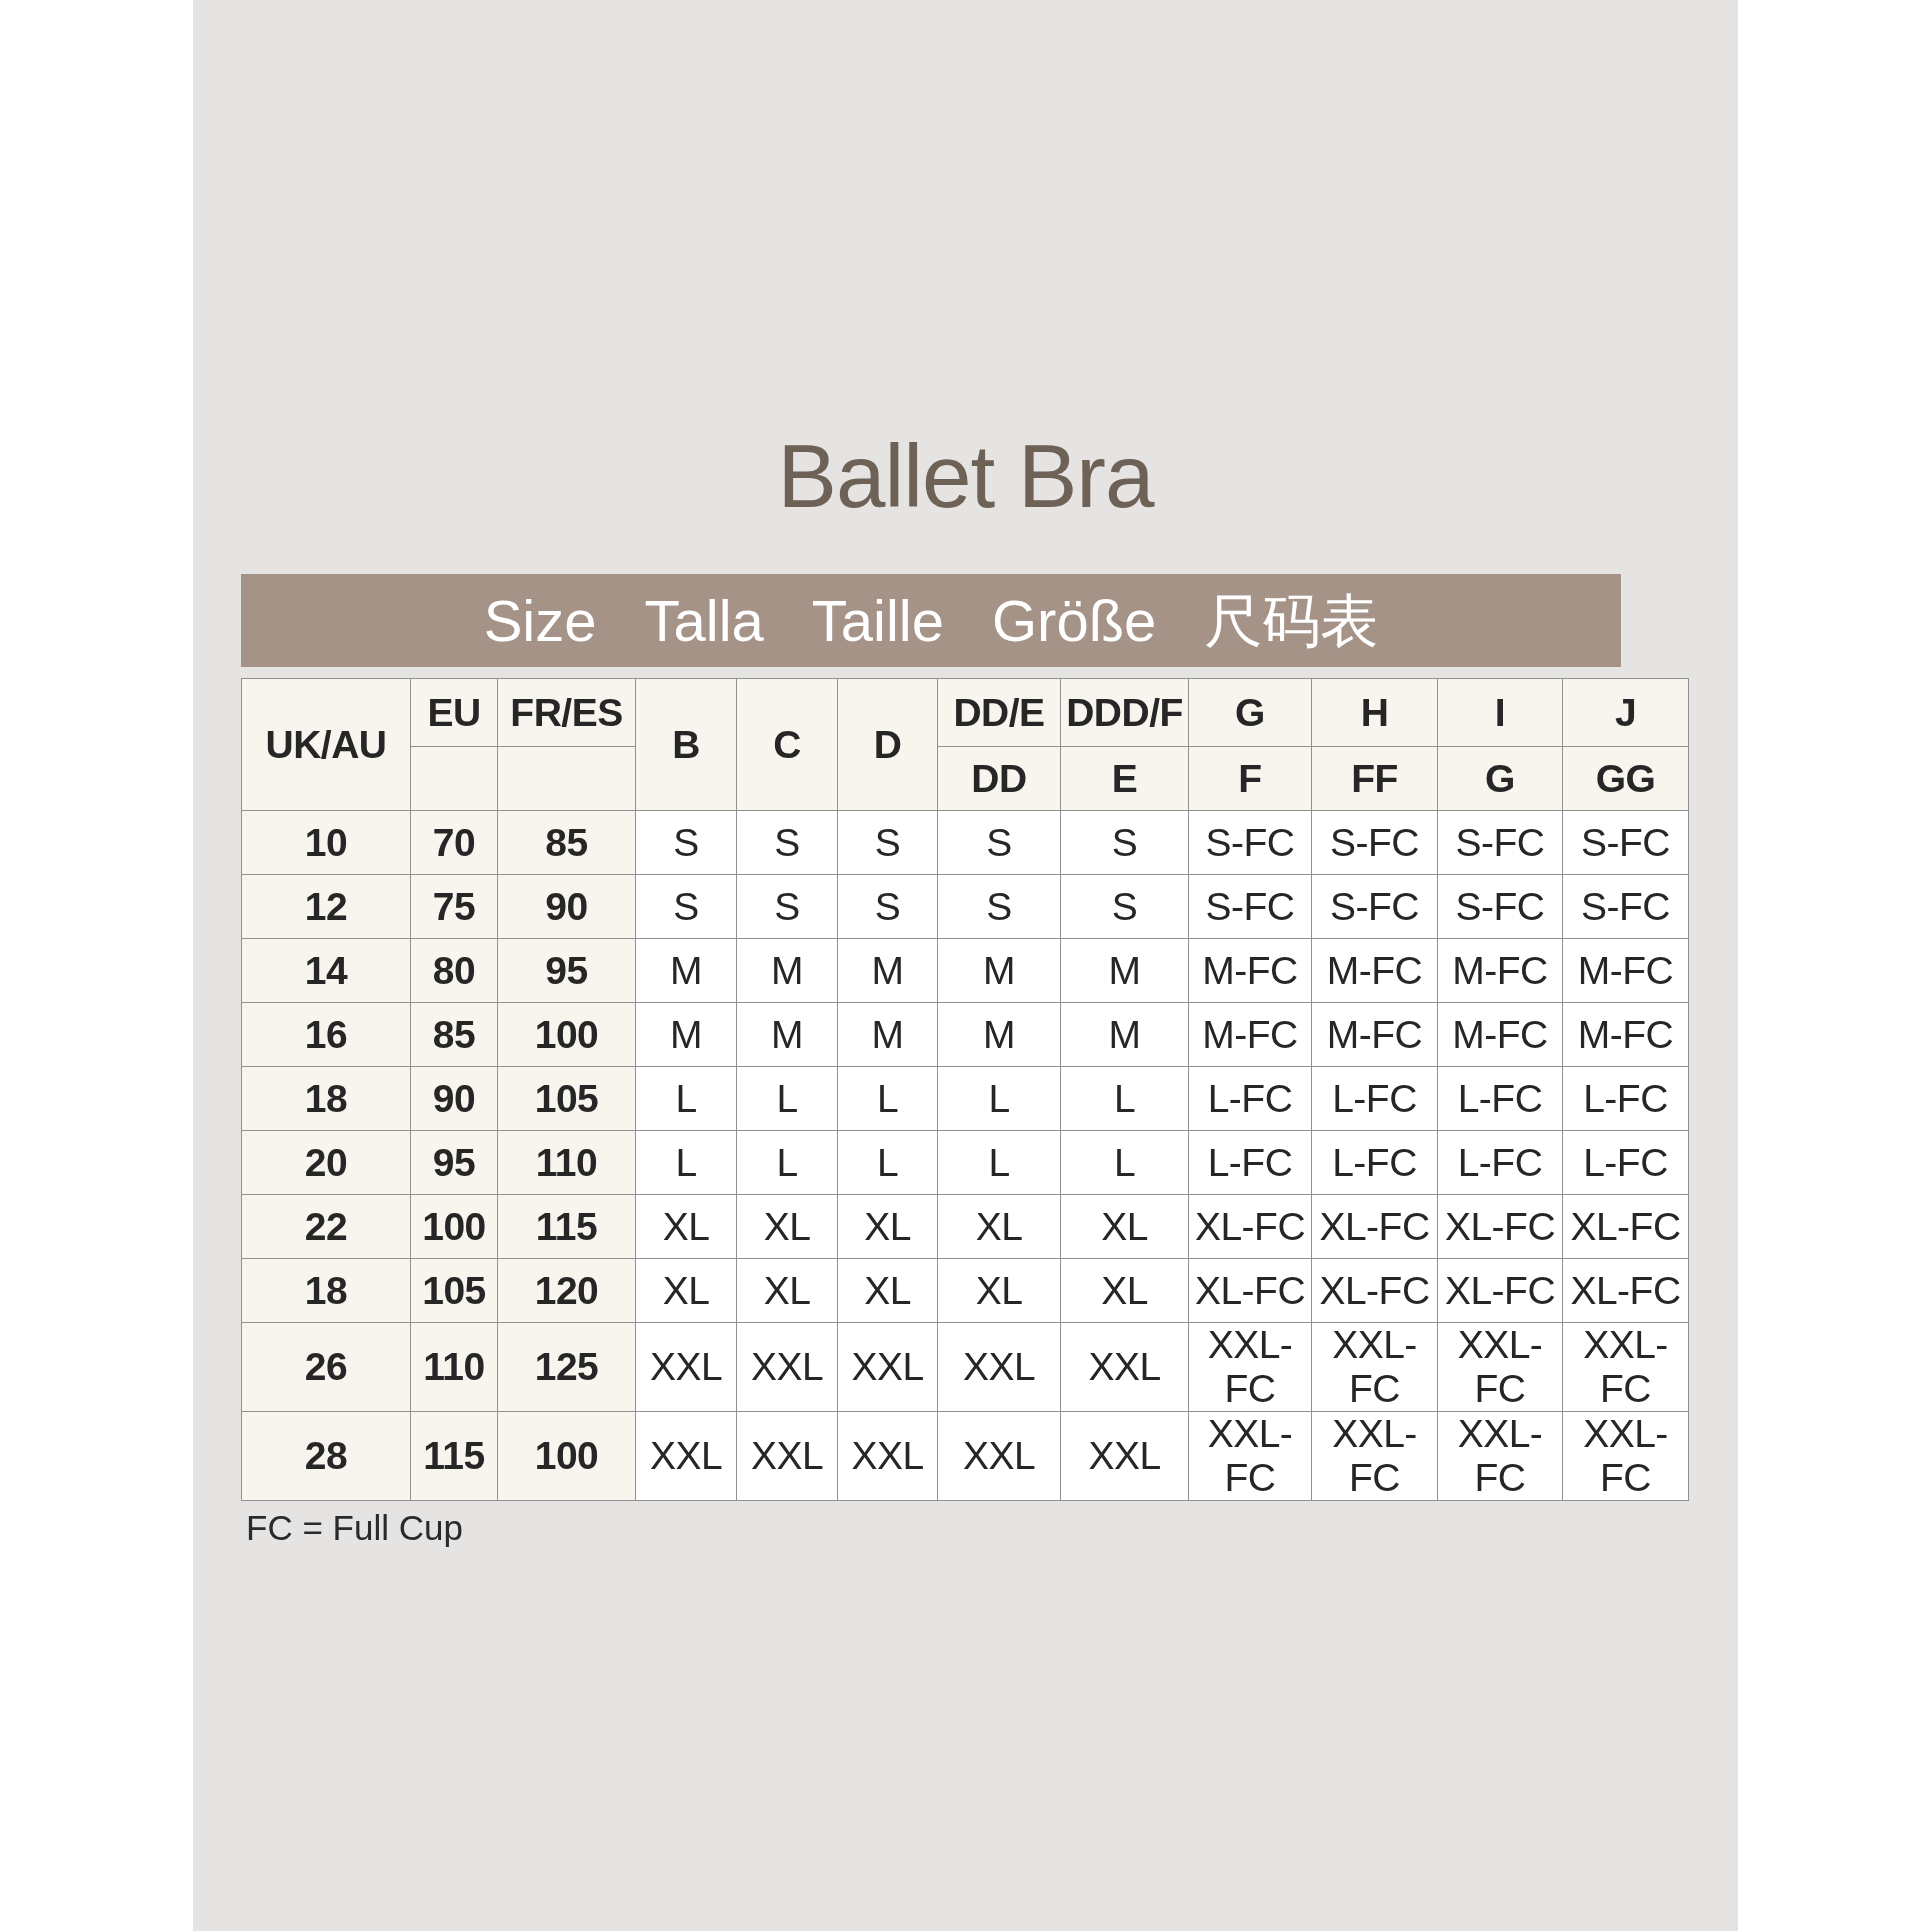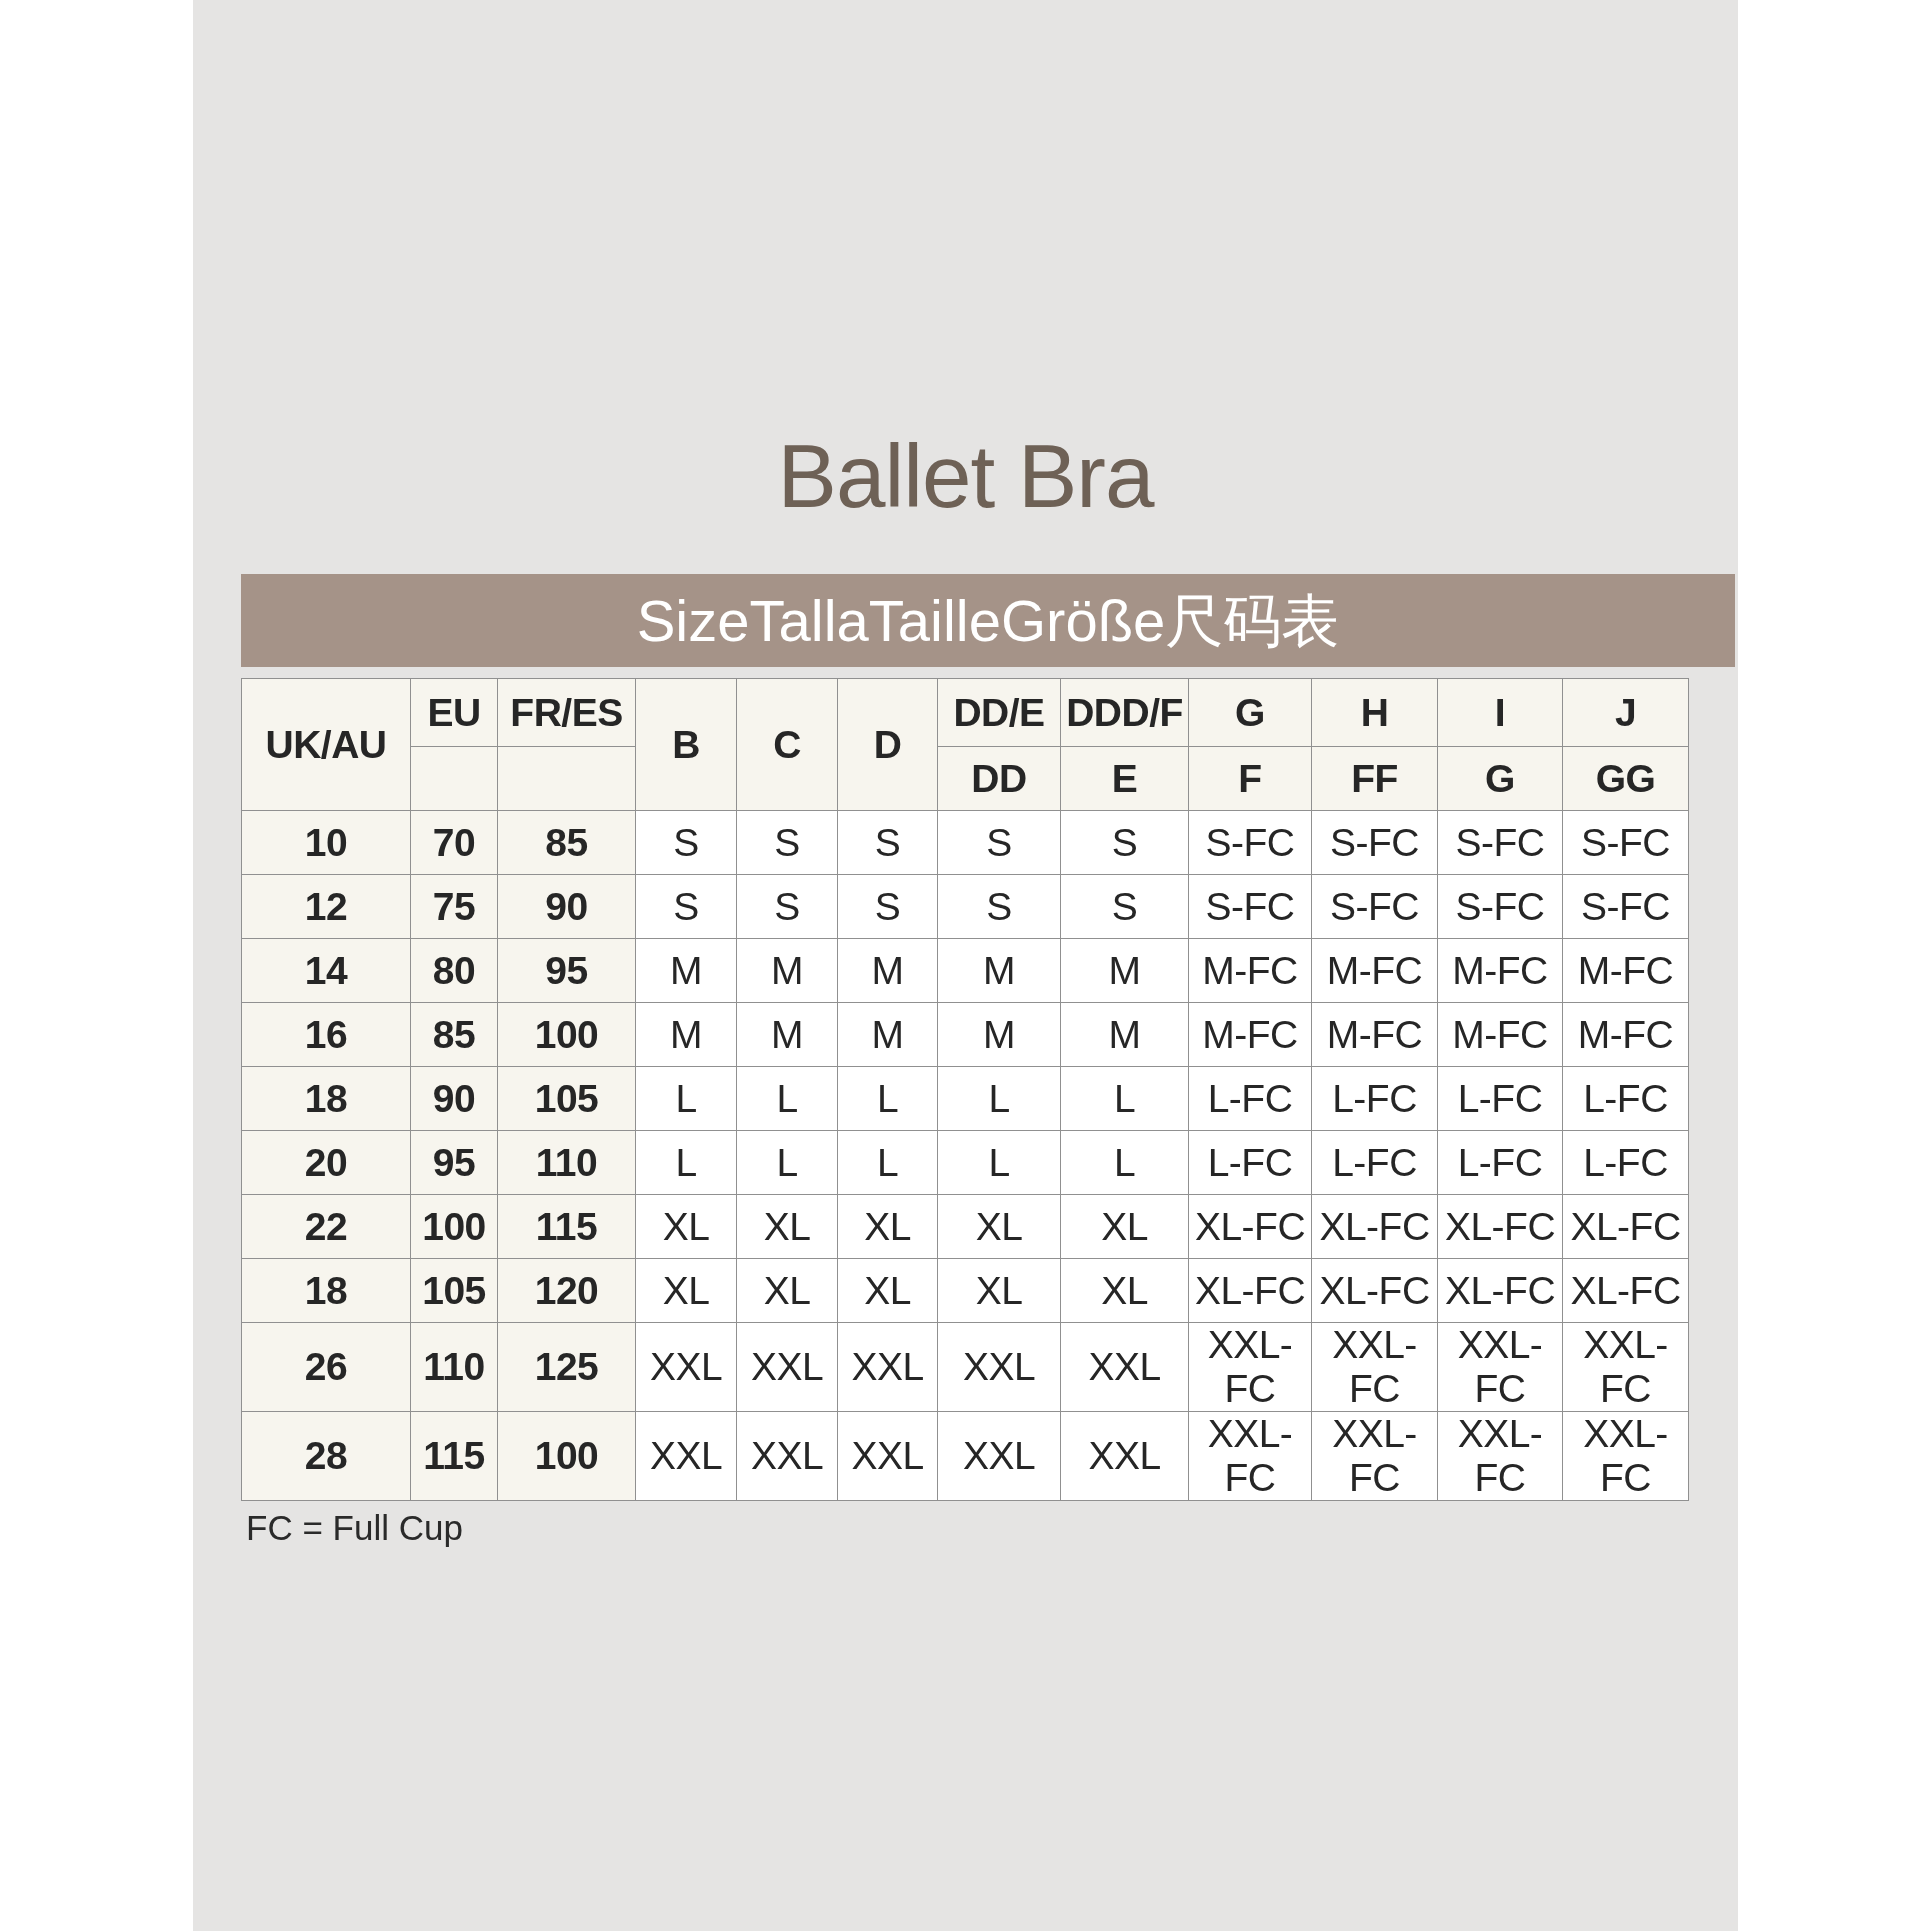--- a/index.html
+++ b/index.html
@@ -20,23 +20,24 @@
     width:1545px;
     text-align:center;
     font-size:89px; line-height:1;
     color:#6e6156;
     letter-spacing:-1px;
     font-weight:400;
     margin-top:28px;
   }
   .banner {
     position:absolute; left:241px; top:574px;
-    width:1494px; height:93px;
+    width:1380px; height:93px;
     background:#a59388;
     display:flex; align-items:center; justify-content:center;
+    gap:48px;
     color:#ffffff;
     font-size:58px; line-height:1;
     font-weight:400;
   }
   .table-wrap {
     position:absolute; left:241px; top:678px;
   }
   table.size-table {
     border-collapse:collapse;
     table-layout:fixed;

